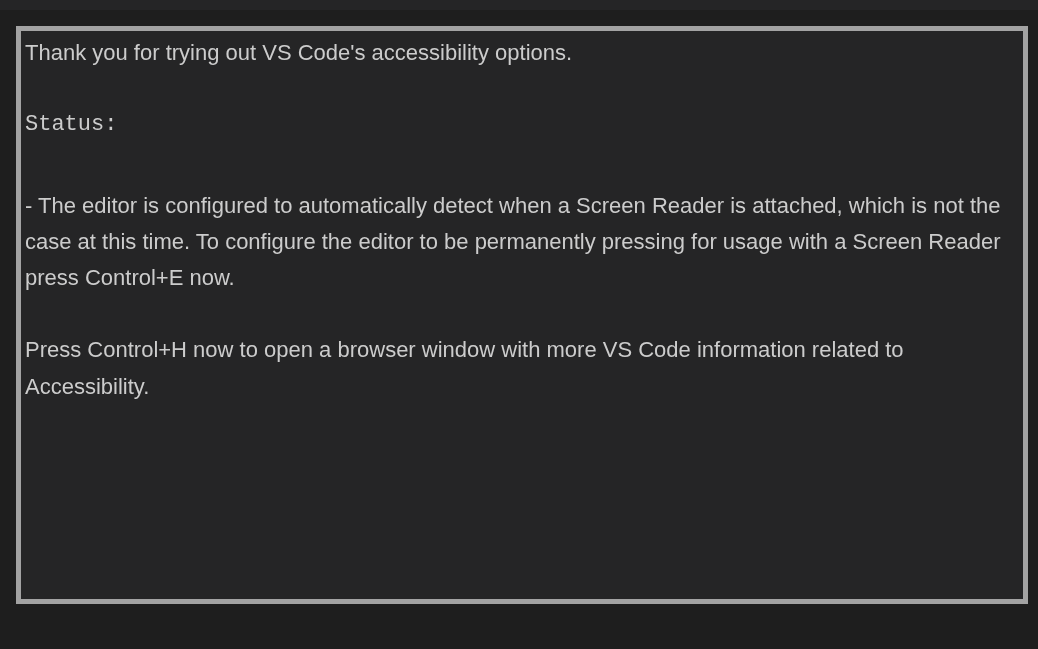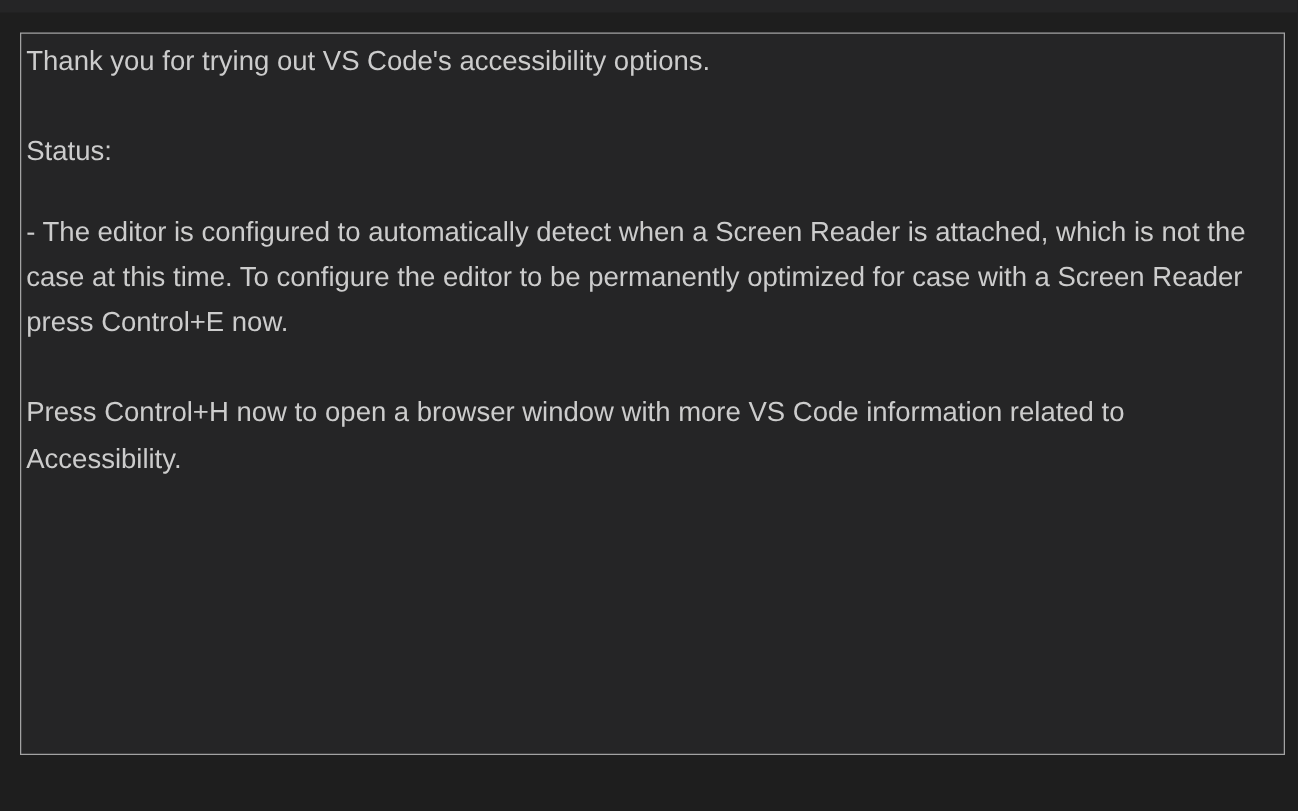--- a/index.html
+++ b/index.html
@@ -22,53 +22,54 @@
       height: 10px;
       background-color: #252526;
     }
     
     .accessibility-tooltip {
       position: absolute;
       top: 26px;
       left: 16px;
       right: 10px;
       bottom: 45px;
-      border: 1px solid #a3a3a3;
+      border: 5px solid #a3a3a3;
       background-color: #252526;
       padding: 4px 4px;
       color: #cccccc;
       font-size: 22px;
       line-height: 1.65;
       font-weight: 400;
     }
     
     .tooltip-paragraph {
       margin-bottom: 36px;
     }
     
     .tooltip-paragraph:last-child {
       margin-bottom: 0;
     }
     
     .status-heading {
-      margin-bottom: 28px;
+      margin-bottom: 44px;
+      font-family: Liberation Mono, monospace;
     }
     
     .status-item {
       margin-bottom: 36px;
     }
   </style>
 </head>
 <body>
 
 <div class="top-bar"></div>
 
 <div class="accessibility-tooltip">
   <div class="tooltip-paragraph">Thank you for trying out VS Code's accessibility options.</div>
 
   <div class="status-heading">Status:</div>
 
-  <div class="status-item">- The editor is configured to automatically detect when a Screen Reader is attached, which is not the case at this time. To configure the editor to be permanently optimized for case with a Screen Reader press Control+E now.</div>
+  <div class="status-item">- The editor is configured to automatically detect when a Screen Reader is attached, which is not the case at this time. To configure the editor to be permanently pressing for usage with a Screen Reader press Control+E now.</div>
 
 
   <div class="tooltip-paragraph">Press Control+H now to open a browser window with more VS Code information related to Accessibility.</div>
 
 </div>
 
 </body></html>

